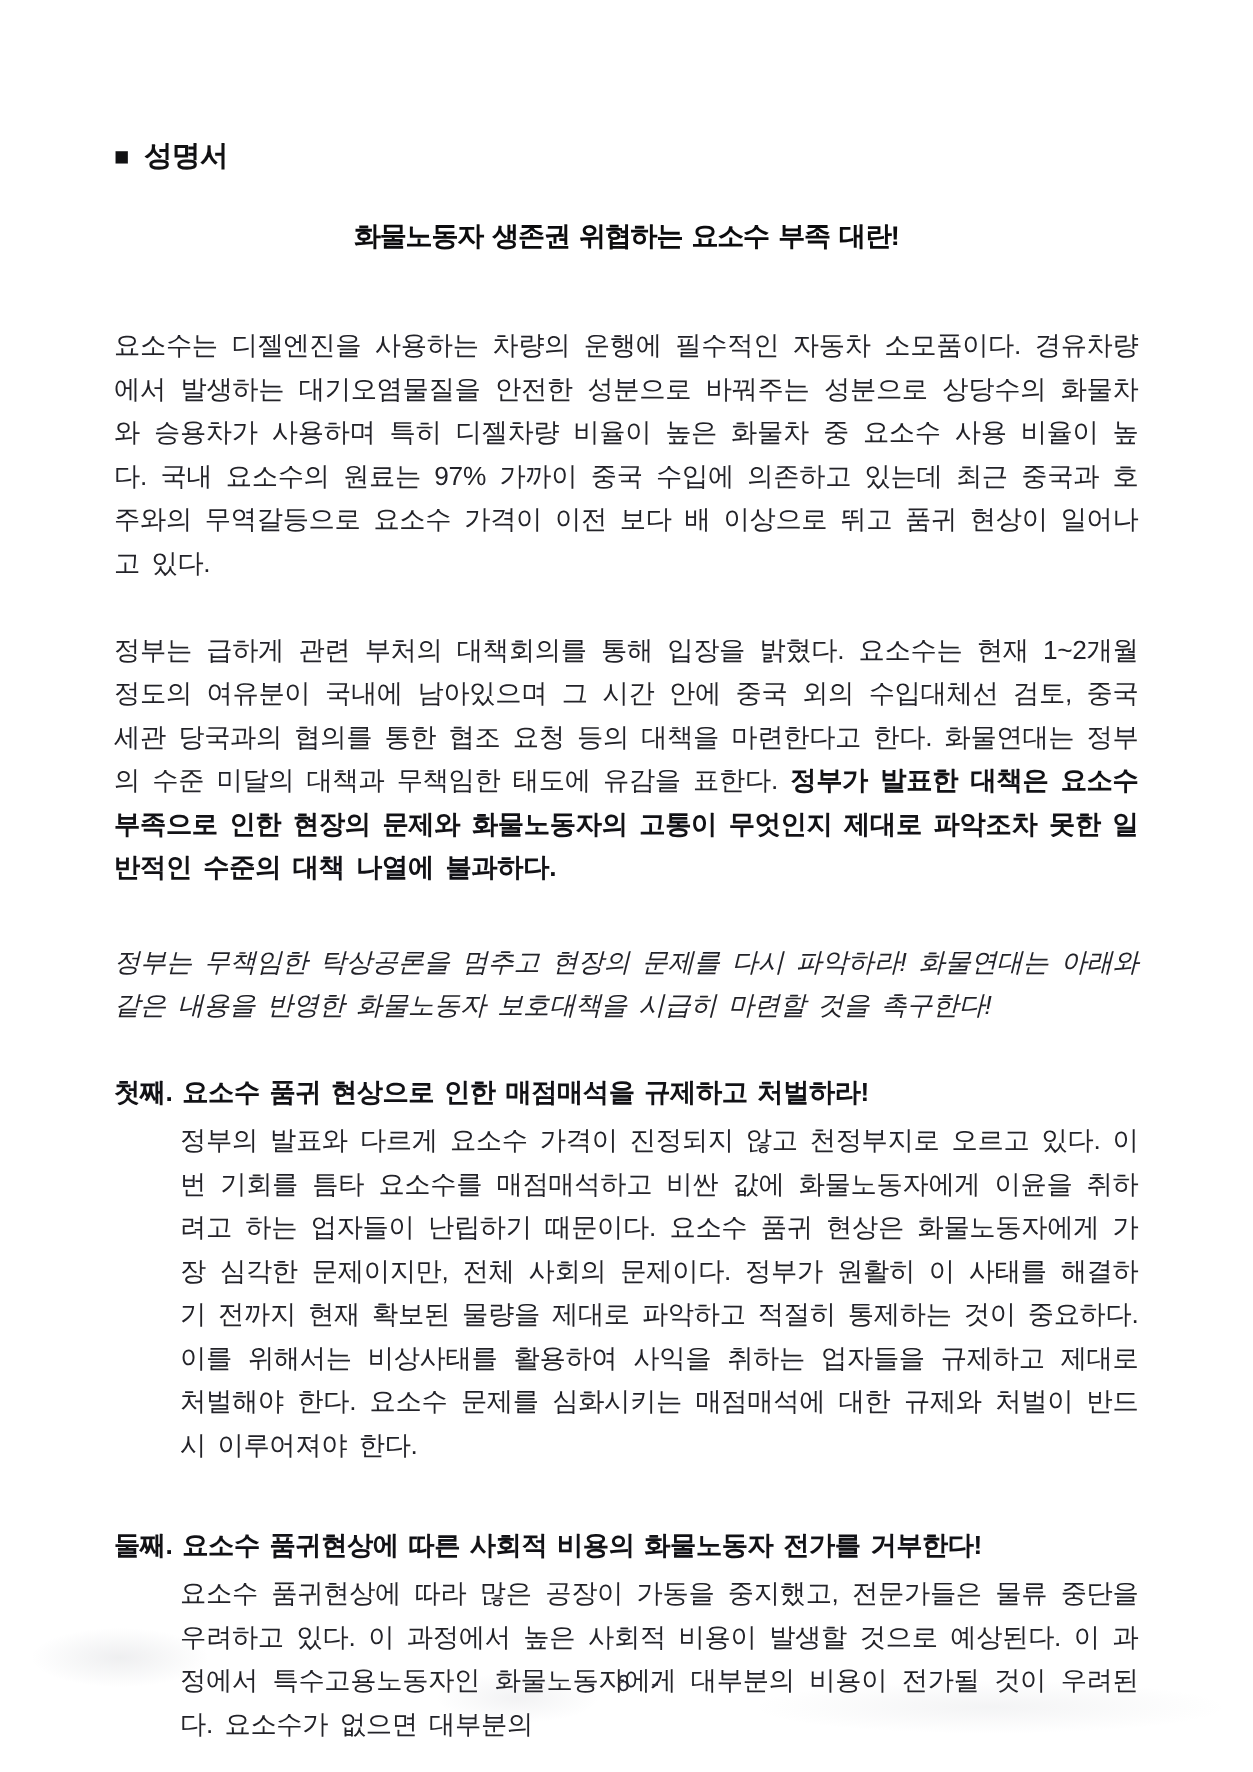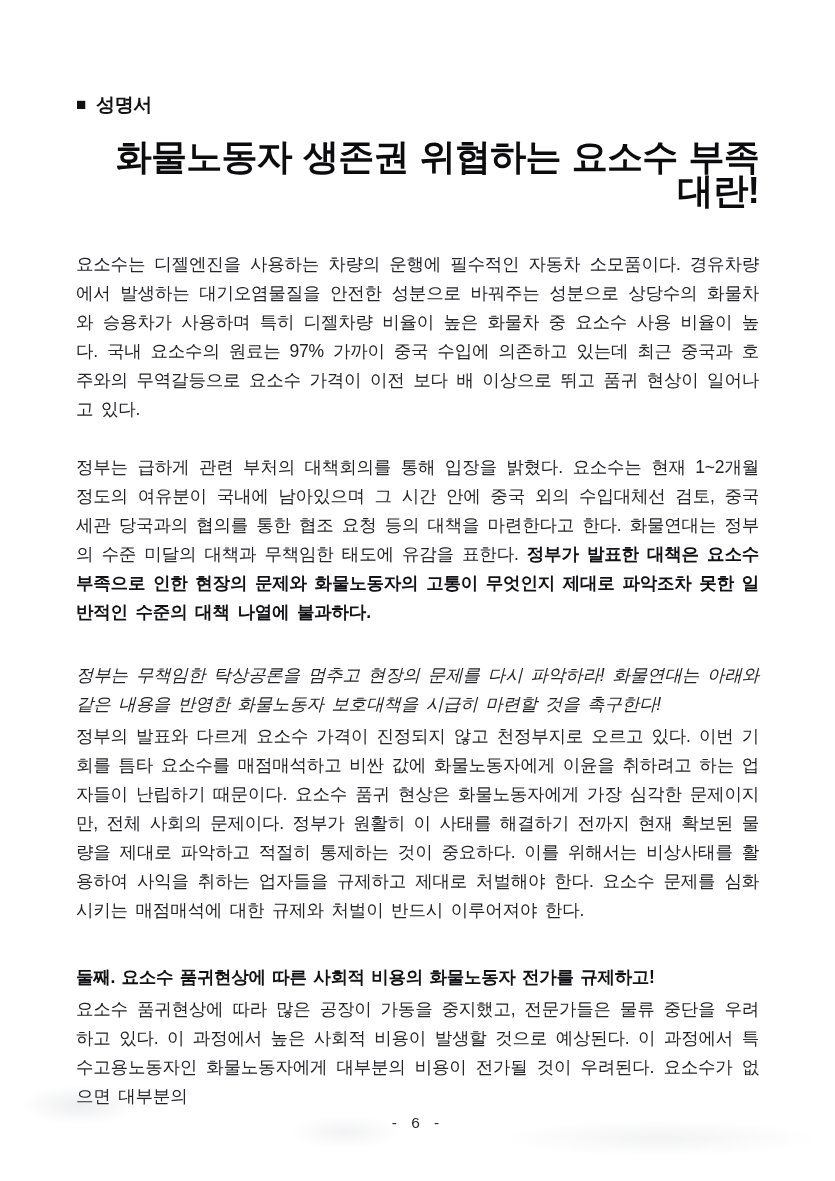--- a/index.html
+++ b/index.html
@@ -30,24 +30,24 @@
     letter-spacing: -0.3px;
   }
   .square {
     font-size: 17px;
     line-height: 1;
     color: #111113;
     transform: translateY(-1px);
   }
   .title {
     margin: 22px 0 0 0;
-    font-size: 36px;
+    font-size: 18px;
     line-height: 34px;
     font-weight: 800;
-    text-align: right;
+    text-align: center;
     color: #0c0c0e;
     letter-spacing: -0.8px;
     word-spacing: 2px;
   }
   .subtitle {
     margin: 10px 0 0 0;
     font-size: 23px;
     line-height: 30px;
     font-weight: 800;
     text-align: center;
@@ -83,20 +83,21 @@
     font-weight: 700;
     color: #121216;
     letter-spacing: -0.3px;
     word-spacing: 2px;
   }
   .point-heading.second {
     margin-top: 38px;
   }
   .para.tight {
     margin-top: 3px;
+    margin-left: 44px;
   }
   .page-number {
     position: absolute;
     left: 0;
     right: 0;
     top: 1114px;
     text-align: center;
     font-size: 15.5px;
     letter-spacing: 4px;
     color: #2c2c38;
@@ -133,24 +134,25 @@
 
   <h1 class="title">화물노동자 생존권 위협하는 요소수 부족 대란!</h1>
 
 
   <p class="para first">요소수는 디젤엔진을 사용하는 차량의 운행에 필수적인 자동차 소모품이다. 경유차량에서 발생하는 대기오염물질을 안전한 성분으로 바꿔주는 성분으로 상당수의 화물차와 승용차가 사용하며 특히 디젤차량 비율이 높은 화물차 중 요소수 사용 비율이 높다. 국내 요소수의 원료는 97% 가까이 중국 수입에 의존하고 있는데 최근 중국과 호주와의 무역갈등으로 요소수 가격이 이전 보다 배 이상으로 뛰고 품귀 현상이 일어나고 있다.</p>
 
   <p class="para"><span>정부는 급하게 관련 부처의 대책회의를 통해 입장을 밝혔다. 요소수는 현재 1~2개월 정도의 여유분이 국내에 남아있으며 그 시간 안에 중국 외의 수입대체선 검토, 중국 세관 당국과의 협의를 통한 협조 요청 등의 대책을 마련한다고 한다. 화물연대는 정부의 수준 미달의 대책과 무책임한 태도에 유감을 표한다. </span><span class="bold">정부가 발표한 대책은 요소수 부족으로 인한 현장의 문제와 화물노동자의 고통이 무엇인지 제대로 파악조차 못한 일반적인 수준의 대책 나열에 불과하다.</span></p>
 
   <p class="para gap">정부는 무책임한 탁상공론을 멈추고 현장의 문제를 다시 파악하라! 화물연대는 아래와 같은 내용을 반영한 화물노동자 보호대책을 시급히 마련할 것을 촉구한다!</p>
 
+  <h3 class="point-heading">첫째. 요소수 품귀 현상으로 인한 매점매석을 규제하고 처벌하라!</h3>
 
   <p class="para tight">정부의 발표와 다르게 요소수 가격이 진정되지 않고 천정부지로 오르고 있다. 이번 기회를 틈타 요소수를 매점매석하고 비싼 값에 화물노동자에게 이윤을 취하려고 하는 업자들이 난립하기 때문이다. 요소수 품귀 현상은 화물노동자에게 가장 심각한 문제이지만, 전체 사회의 문제이다. 정부가 원활히 이 사태를 해결하기 전까지 현재 확보된 물량을 제대로 파악하고 적절히 통제하는 것이 중요하다. 이를 위해서는 비상사태를 활용하여 사익을 취하는 업자들을 규제하고 제대로 처벌해야 한다. 요소수 문제를 심화시키는 매점매석에 대한 규제와 처벌이 반드시 이루어져야 한다.</p>
 
-  <h3 class="point-heading second">둘째. 요소수 품귀현상에 따른 사회적 비용의 화물노동자 전가를 규제하고!</h3>
+  <h3 class="point-heading second">둘째. 요소수 품귀현상에 따른 사회적 비용의 화물노동자 전가를 거부한다!</h3>
 
   <p class="para tight">요소수 품귀현상에 따라 많은 공장이 가동을 중지했고, 전문가들은 물류 중단을 우려하고 있다. 이 과정에서 높은 사회적 비용이 발생할 것으로 예상된다. 이 과정에서 특수고용노동자인 화물노동자에게 대부분의 비용이 전가될 것이 우려된다. 요소수가 없으면 대부분의</p>
 
   <div class="page-number">- 6 -</div>
 
   <div class="smudge s1"></div>
   <div class="smudge s2"></div>
   <div class="smudge s3"></div>
 
 </div>

